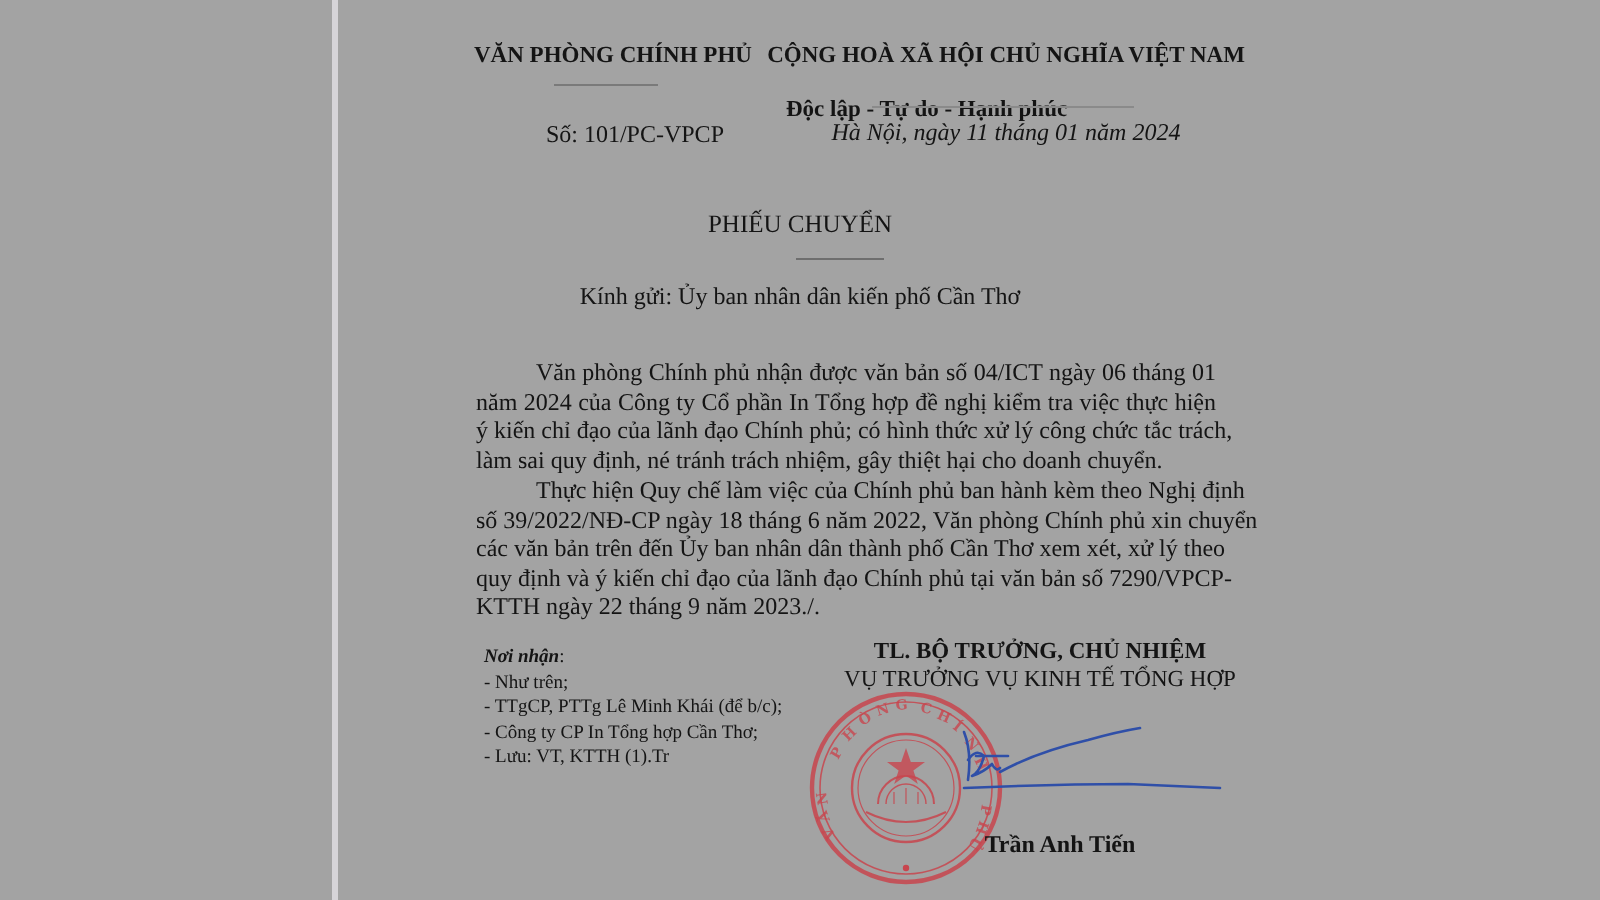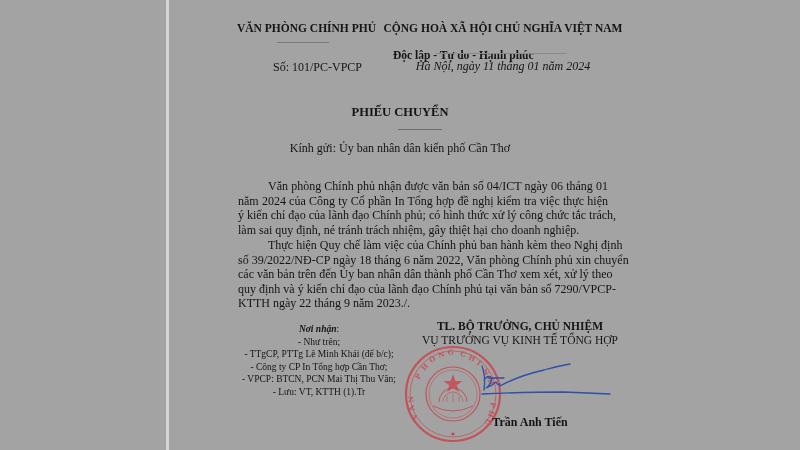--- a/index.html
+++ b/index.html
@@ -52,21 +52,21 @@
       left: 436px; top: 53px; width: 131px; height: 1px; background: #8a8a8a;
     }
     .dateline {
       left: 383px; top: 59px; width: 240px;
       font-size: 12px; text-align: center; font-style: italic;
     }
 
     
     .title {
       left: 250px; top: 105px; width: 300px;
-      font-size: 12.5px; text-align: center; font-weight: bold;
+      font-size: 12.5px; text-align: center; font-weight: normal;
     }
     .title-rule {
       left: 398px; top: 129px; width: 44px; height: 1px; background: #6e6e6e;
     }
     .recipient {
       left: 250px; top: 141px; width: 300px;
       font-size: 12px; text-align: center;
     }
 
     
@@ -82,21 +82,21 @@
     .para .ln { display: block; white-space: nowrap; text-align-last: justify; }
     .para .ln.last { text-align-last: left; }
     .para .ln.indent { padding-left: 30px; }
     .p1 { top: 179px; }
     .p2 { top: 238px; }
 
     
     .recv {
       position: absolute;
       left: 242px; top: 323px;
-      font-size: 9.5px; line-height: 12.6px; text-align: center;
+      font-size: 9.5px; line-height: 12.6px;
     }
     .recv .head { font-weight: bold; font-style: italic; }
     .recv .item { white-space: nowrap; }
 
     
     .sig-role1 {
       left: 395px; top: 320px; width: 250px;
       font-size: 11.5px; text-align: center; font-weight: bold;
     }
     .sig-role2 {
@@ -135,37 +135,36 @@
   <div class="abs dateline">Hà Nội, ngày 11 tháng 01 năm 2024</div>
 
   <div class="abs title">PHIẾU CHUYỂN</div>
   <div class="abs title-rule"></div>
   <div class="abs recipient">Kính gửi: Ủy ban nhân dân kiến phố Cần Thơ</div>
 
   <div class="para p1">
     <span class="ln indent">Văn phòng Chính phủ nhận được văn bản số 04/ICT ngày 06 tháng 01</span>
     <span class="ln">năm 2024 của Công ty Cổ phần In Tổng hợp đề nghị kiểm tra việc thực hiện</span>
     <span class="ln">ý kiến chỉ đạo của lãnh đạo Chính phủ; có hình thức xử lý công chức tắc trách,</span>
-    <span class="ln last">làm sai quy định, né tránh trách nhiệm, gây thiệt hại cho doanh nghiệp.</span>
+    <span class="ln last">làm sai quy định, né tránh trách nhiệm, gây thiệt hại cho doanh chuyển.</span>
   </div>
 
   <div class="para p2">
     <span class="ln indent">Thực hiện Quy chế làm việc của Chính phủ ban hành kèm theo Nghị định</span>
     <span class="ln">số 39/2022/NĐ-CP ngày 18 tháng 6 năm 2022, Văn phòng Chính phủ xin chuyển</span>
     <span class="ln">các văn bản trên đến Ủy ban nhân dân thành phố Cần Thơ xem xét, xử lý theo</span>
     <span class="ln">quy định và ý kiến chỉ đạo của lãnh đạo Chính phủ tại văn bản số 7290/VPCP-</span>
     <span class="ln last">KTTH ngày 22 tháng 9 năm 2023./.</span>
   </div>
 
   <div class="recv">
     <div class="item"><span class="head">Nơi nhận</span><span>:</span></div>
     <div class="item">- Như trên;</div>
     <div class="item">- TTgCP, PTTg Lê Minh Khái (để b/c);</div>
     <div class="item">- Công ty CP In Tổng hợp Cần Thơ;</div>
-    <div class="item">- VPCP: BTCN, PCN Mai Thị Thu Vân;</div>
     <div class="item">- Lưu: VT, KTTH (1).Tr</div>
   </div>
 
   <svg class="seal" viewBox="0 0 100 100">
     <g fill="none" stroke="#c8454e" stroke-opacity="0.85">
       <circle cx="50" cy="50" r="47" stroke-width="2.2"></circle>
       <circle cx="50" cy="50" r="43" stroke-width="0.8"></circle>
       <circle cx="50" cy="50" r="27" stroke-width="1.2"></circle>
       <circle cx="50" cy="50" r="24" stroke-width="0.6"></circle>
       <path d="M30 62 Q50 72 70 62" stroke-width="1"></path>

